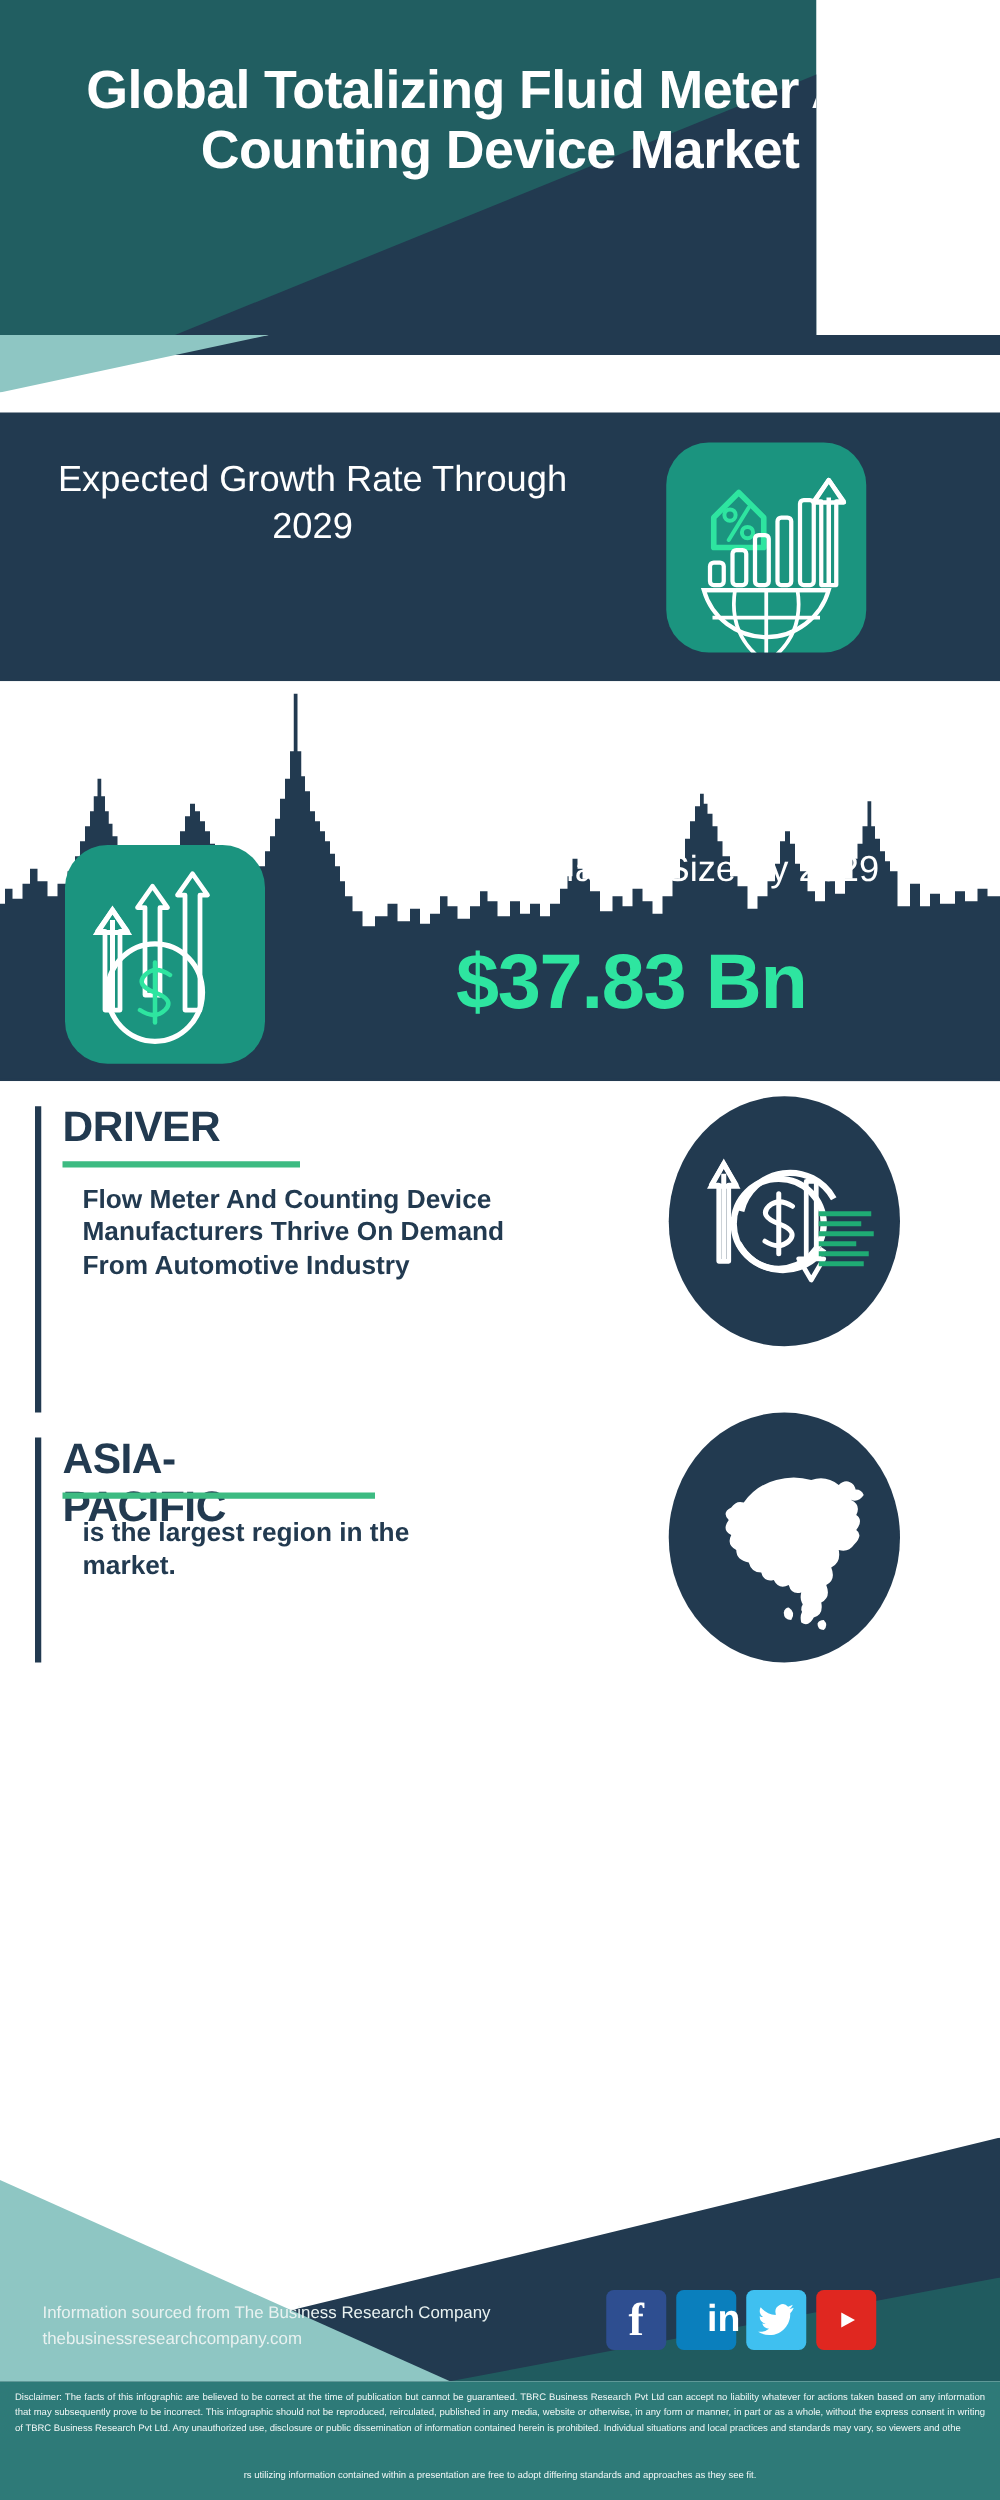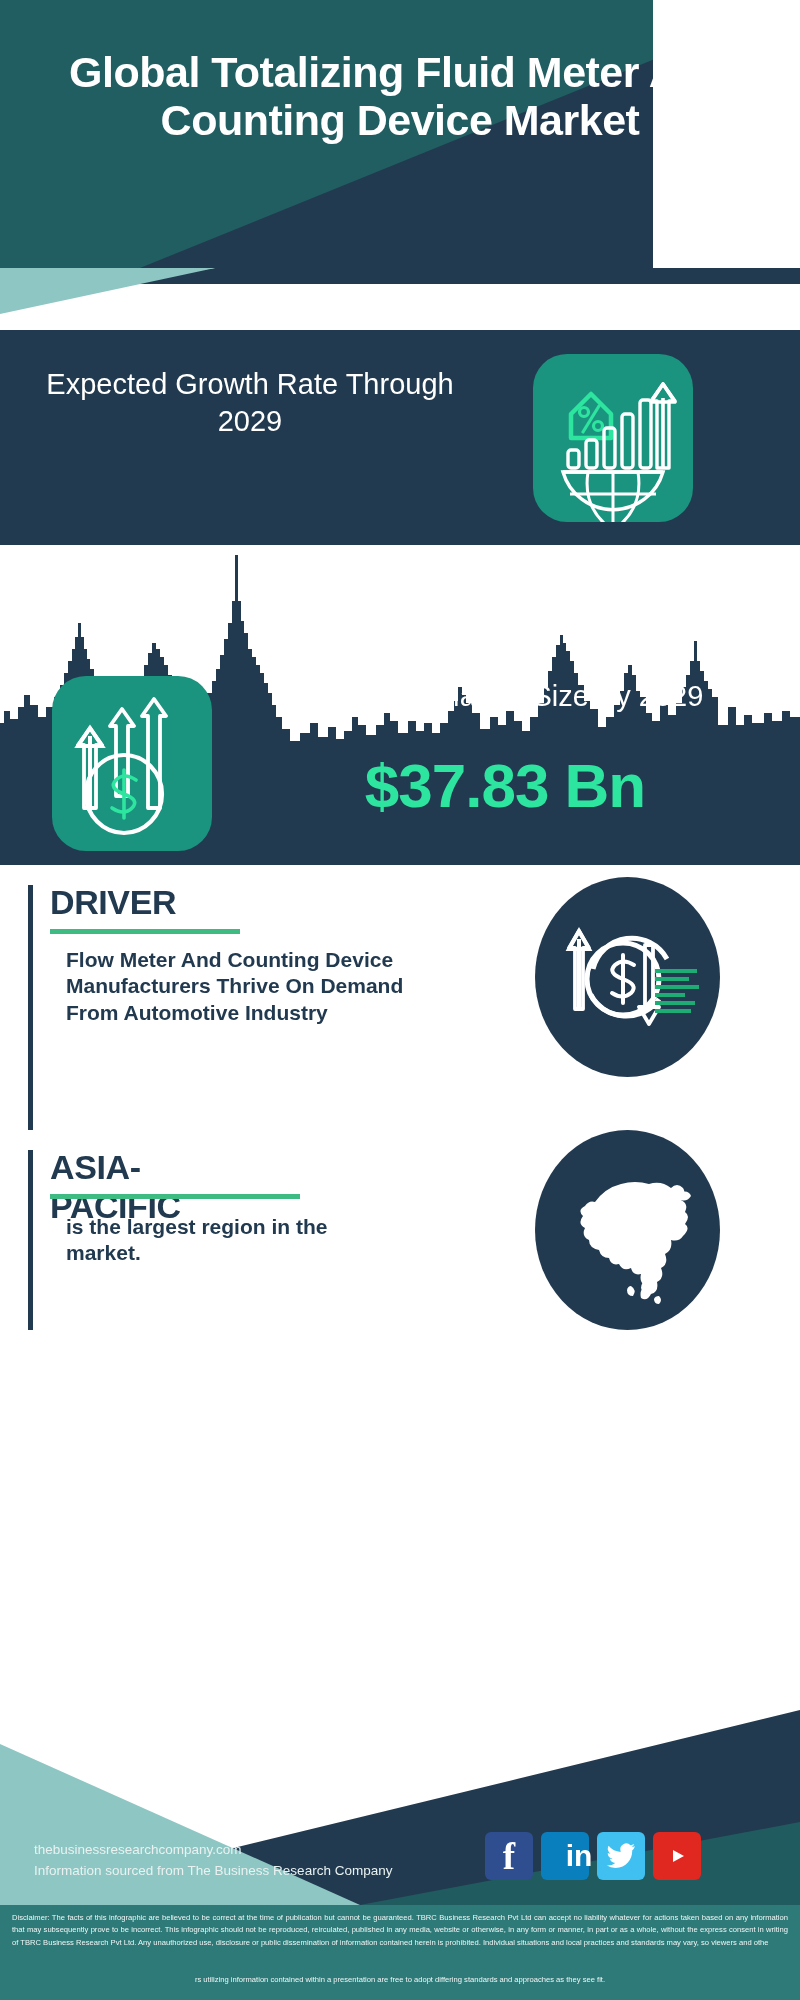--- a/index.html
+++ b/index.html
@@ -304,22 +304,22 @@
 
 </div>
 
 <div class="bottom">
   <div class="dark-tri"></div>
   <div class="teal-tri"></div>
   <div class="teal-dark-tri"></div>
 </div>
 
 <div class="source-text">
+  <div>Information sourced from The Business Research Company</div>
   <div>thebusinessresearchcompany.com</div>
-  <div>Information sourced from The Business Research Company</div>
 </div>
 
 <div class="socials">
   <div class="social s-fb">
     <span>f</span>
   </div>
   <div class="social s-li">
     <span>in</span>
   </div>
   <div class="social s-tw">

